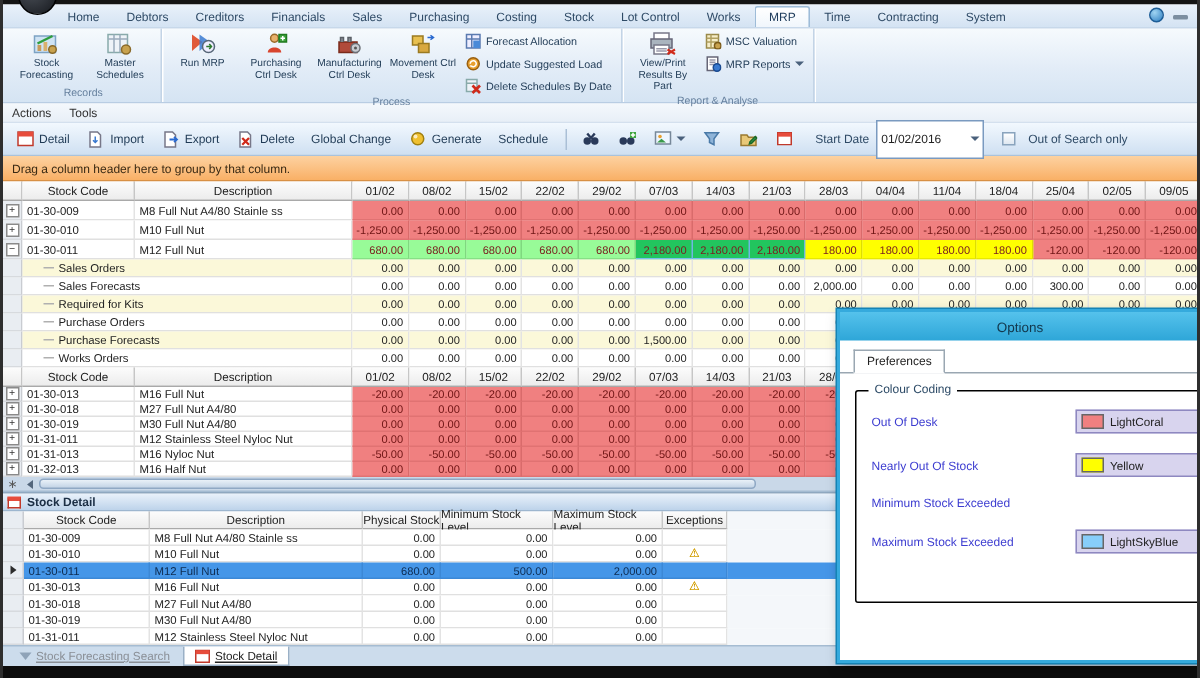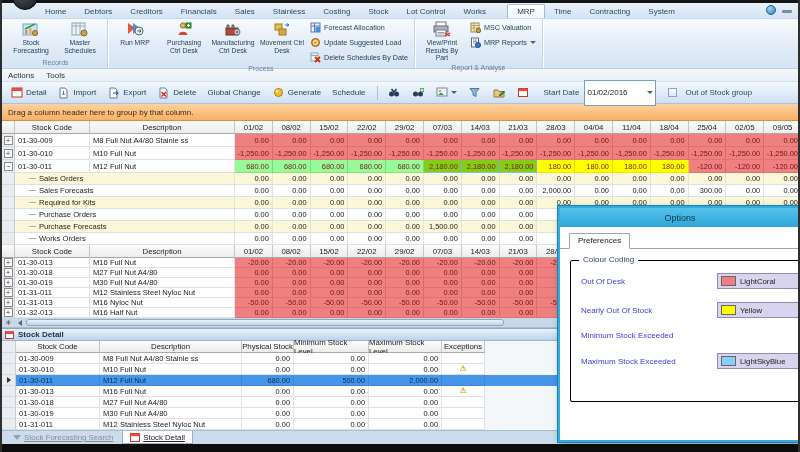--- a/index.html
+++ b/index.html
@@ -7,21 +7,21 @@
   #root { position:relative; width:800px; height:452px; background:#fff; overflow:hidden;
           border-left:2px solid #2e2e2e; border-right:2px solid #2e2e2e; }
   .strip-top { height:3px; background:#141414; }
   .orb { position:absolute; left:10px; top:-16px; width:26px; height:26px; border-radius:50%;
          background:radial-gradient(circle at 35% 35%, #4a4f57, #15181d); z-index:5; border:1px solid #000; }
   
   .tabbar { height:16px; background:linear-gradient(#e9f1fa,#d4e3f3); display:flex; align-items:flex-end;
             padding-left:34px; border-bottom:1px solid #c7d8ea; position:relative; }
   .rtab { font-size:8px; color:#2e4a66; padding:2px 9px 2px; cursor:default; white-space:nowrap; }
   .rtab.active { background:linear-gradient(#ffffff,#f0f6fc); border:1px solid #9ebcd8; border-bottom:none;
-                 border-radius:2px 2px 0 0; color:#1c3least; color:#1c3a5a;margin-left:12px; }
+                 border-radius:2px 2px 0 0; color:#1c3least; color:#1c3a5a; }
   .tab-right { position:absolute; right:6px; top:2px; display:flex; gap:6px; align-items:center; }
   .globe { width:10px; height:10px; border-radius:50%; background:radial-gradient(circle at 35% 30%,#9fd4f2,#2f7fc2); border:1px solid #1d5d96; }
   .minbtn { width:10px; height:3px; background:#7c8ea0; border-radius:1px; margin-top:3px; }
   
   .ribbon { height:50px; background:linear-gradient(#f6fafd,#e2ecf7 55%,#d5e4f3); border-bottom:1px solid #b9cde3;
             display:flex; align-items:stretch; padding-left:2px; }
   .rgroup { display:flex; flex-direction:column; border-right:1px solid #c3d4e6; box-shadow:1px 0 0 #ffffff; }
   .rgroup-body { flex:1; display:flex; align-items:flex-start; padding:0 3px 0; gap:1px; }
   .rgroup-label { font-size:7px; color:#66809e; text-align:center; padding:1px 0 2px; }
   .rbtn-large { width:48px; display:flex; flex-direction:column; align-items:center; gap:1px; padding:1px 1px;
@@ -62,21 +62,21 @@
   .hrow { height:13px; }
   .drow { height:13px; }
   .d2row { height:10px; }
   .srow { height:12px; }
   .tcell { font-size:7.6px; display:flex; align-items:center; border-right:1px solid #e3e3e3; border-bottom:1px solid #e0e0e0;
            background:#fff; color:#222; padding:0 3px; overflow:hidden; white-space:nowrap; }
   .num { justify-content:flex-end; font-size:7.4px; }
   .c-red { background:#f08080; border-right-color:#d96b6b; border-bottom-color:#e07272; color:#6e1414; }
   .c-grn { background:#98fb98; border-right-color:#7fd87f; border-bottom-color:#86e086; color:#7a2020; }
   .c-yel { background:#ffff00; border-right-color:#dede00; border-bottom-color:#e8e800; color:#7a2020; }
-  .c-blu { background:#84cc16; border-right-color:#6fb6e2; border-bottom-color:#79c0ec; color:#7a2020; }
+  .c-blu { background:#22c55e; border-right-color:#6fb6e2; border-bottom-color:#79c0ec; color:#7a2020; }
   .tone0 { background:#fbf8d9; }
   .tone1 { background:#ffffff; }
   .tree { display:inline-block; width:7px; height:1px; border-top:1px solid #b0b0b0; margin-right:3px; flex:none; }
   .slabel { padding-left:14px; }
   
   .hscroll { height:10px; background:#c9d8e8; border-bottom:1px solid #a5bcd2; display:flex; align-items:center; position:relative; }
   .hs-arrow { width:0; height:0; border-top:3px solid transparent; border-bottom:3px solid transparent; border-right:4px solid #53667c; margin-left:16px; }
   .hs-thumb { position:absolute; left:24px; width:478px; top:1px; height:7px; background:linear-gradient(#e9f1f8,#c3d4e6);
               border:1px solid #8fa8c4; border-radius:3px; }
   .hs-mark { position:absolute; left:3px; top:0; font-size:8px; color:#555; }
@@ -133,21 +133,21 @@
   <div class="strip-top"></div>
   <div class="orb"></div>
 
   <div class="tabbar">
     <div id="tabs" style="display:flex;align-items:flex-end;">
         <div class="rtab">Home</div>
         <div class="rtab">Debtors</div>
         <div class="rtab">Creditors</div>
         <div class="rtab">Financials</div>
         <div class="rtab">Sales</div>
-        <div class="rtab">Stainless</div>
+        <div class="rtab">Purchasing</div>
         <div class="rtab">Costing</div>
         <div class="rtab">Stock</div>
         <div class="rtab">Lot Control</div>
         <div class="rtab">Works</div>
         <div class="rtab active">MRP</div>
         <div class="rtab">Time</div>
         <div class="rtab">Contracting</div>
         <div class="rtab">System</div>
       </div>
     <div class="tab-right">
@@ -415,21 +415,21 @@
             <rect x="0.5" y="0.5" width="9" height="2.6" fill="#e74c3c"></rect>
           </svg>
         </span>
       </div>
       <span class="lbl-small">Start Date</span>
       <div class="datebox">
         <span>01/02/2016</span>
         <span class="caret"></span>
       </div>
       <span class="cb"></span>
-      <span class="lbl-small">Out of Stock group</span>
+      <span class="lbl-small">Out of Search only</span>
     </div>
 
   <div class="groupby">
     <span>Drag a column header here to group by that column.</span>
   </div>
 
   <div id="grid">
       <div class="grow hrow">
         <div class="gut hcell"></div>
         <div class="hcell ccode">Stock Code</div>

